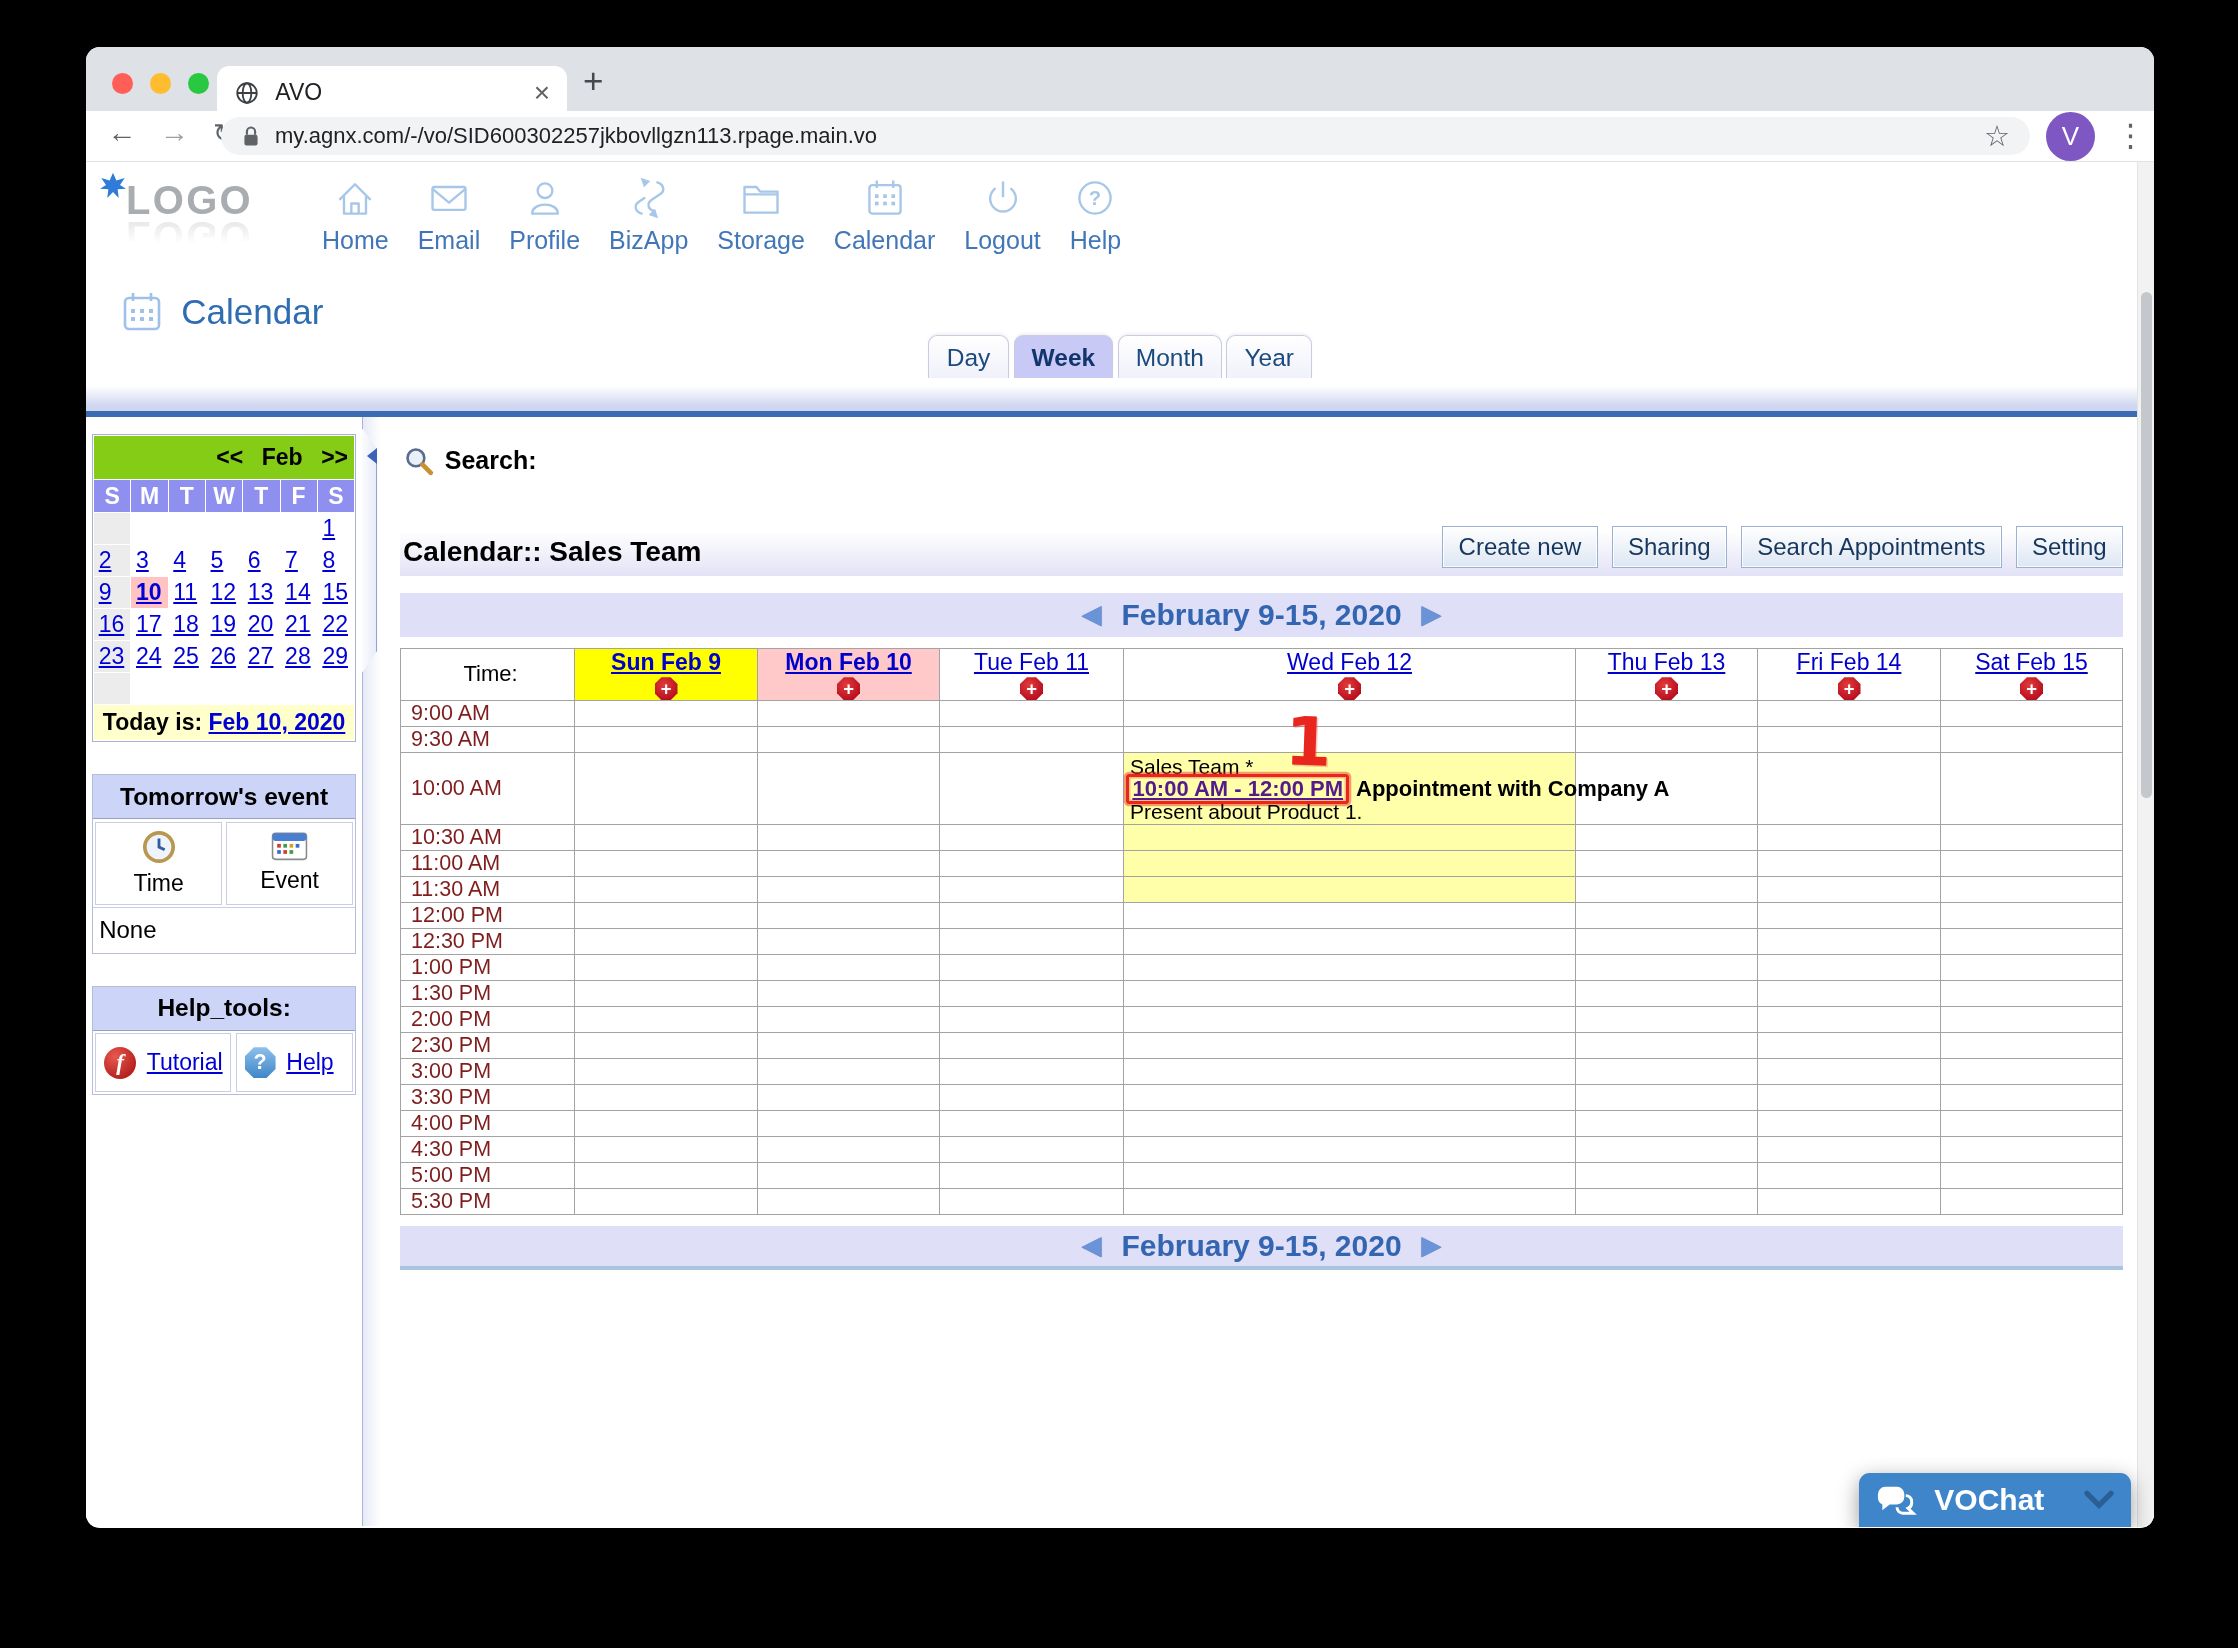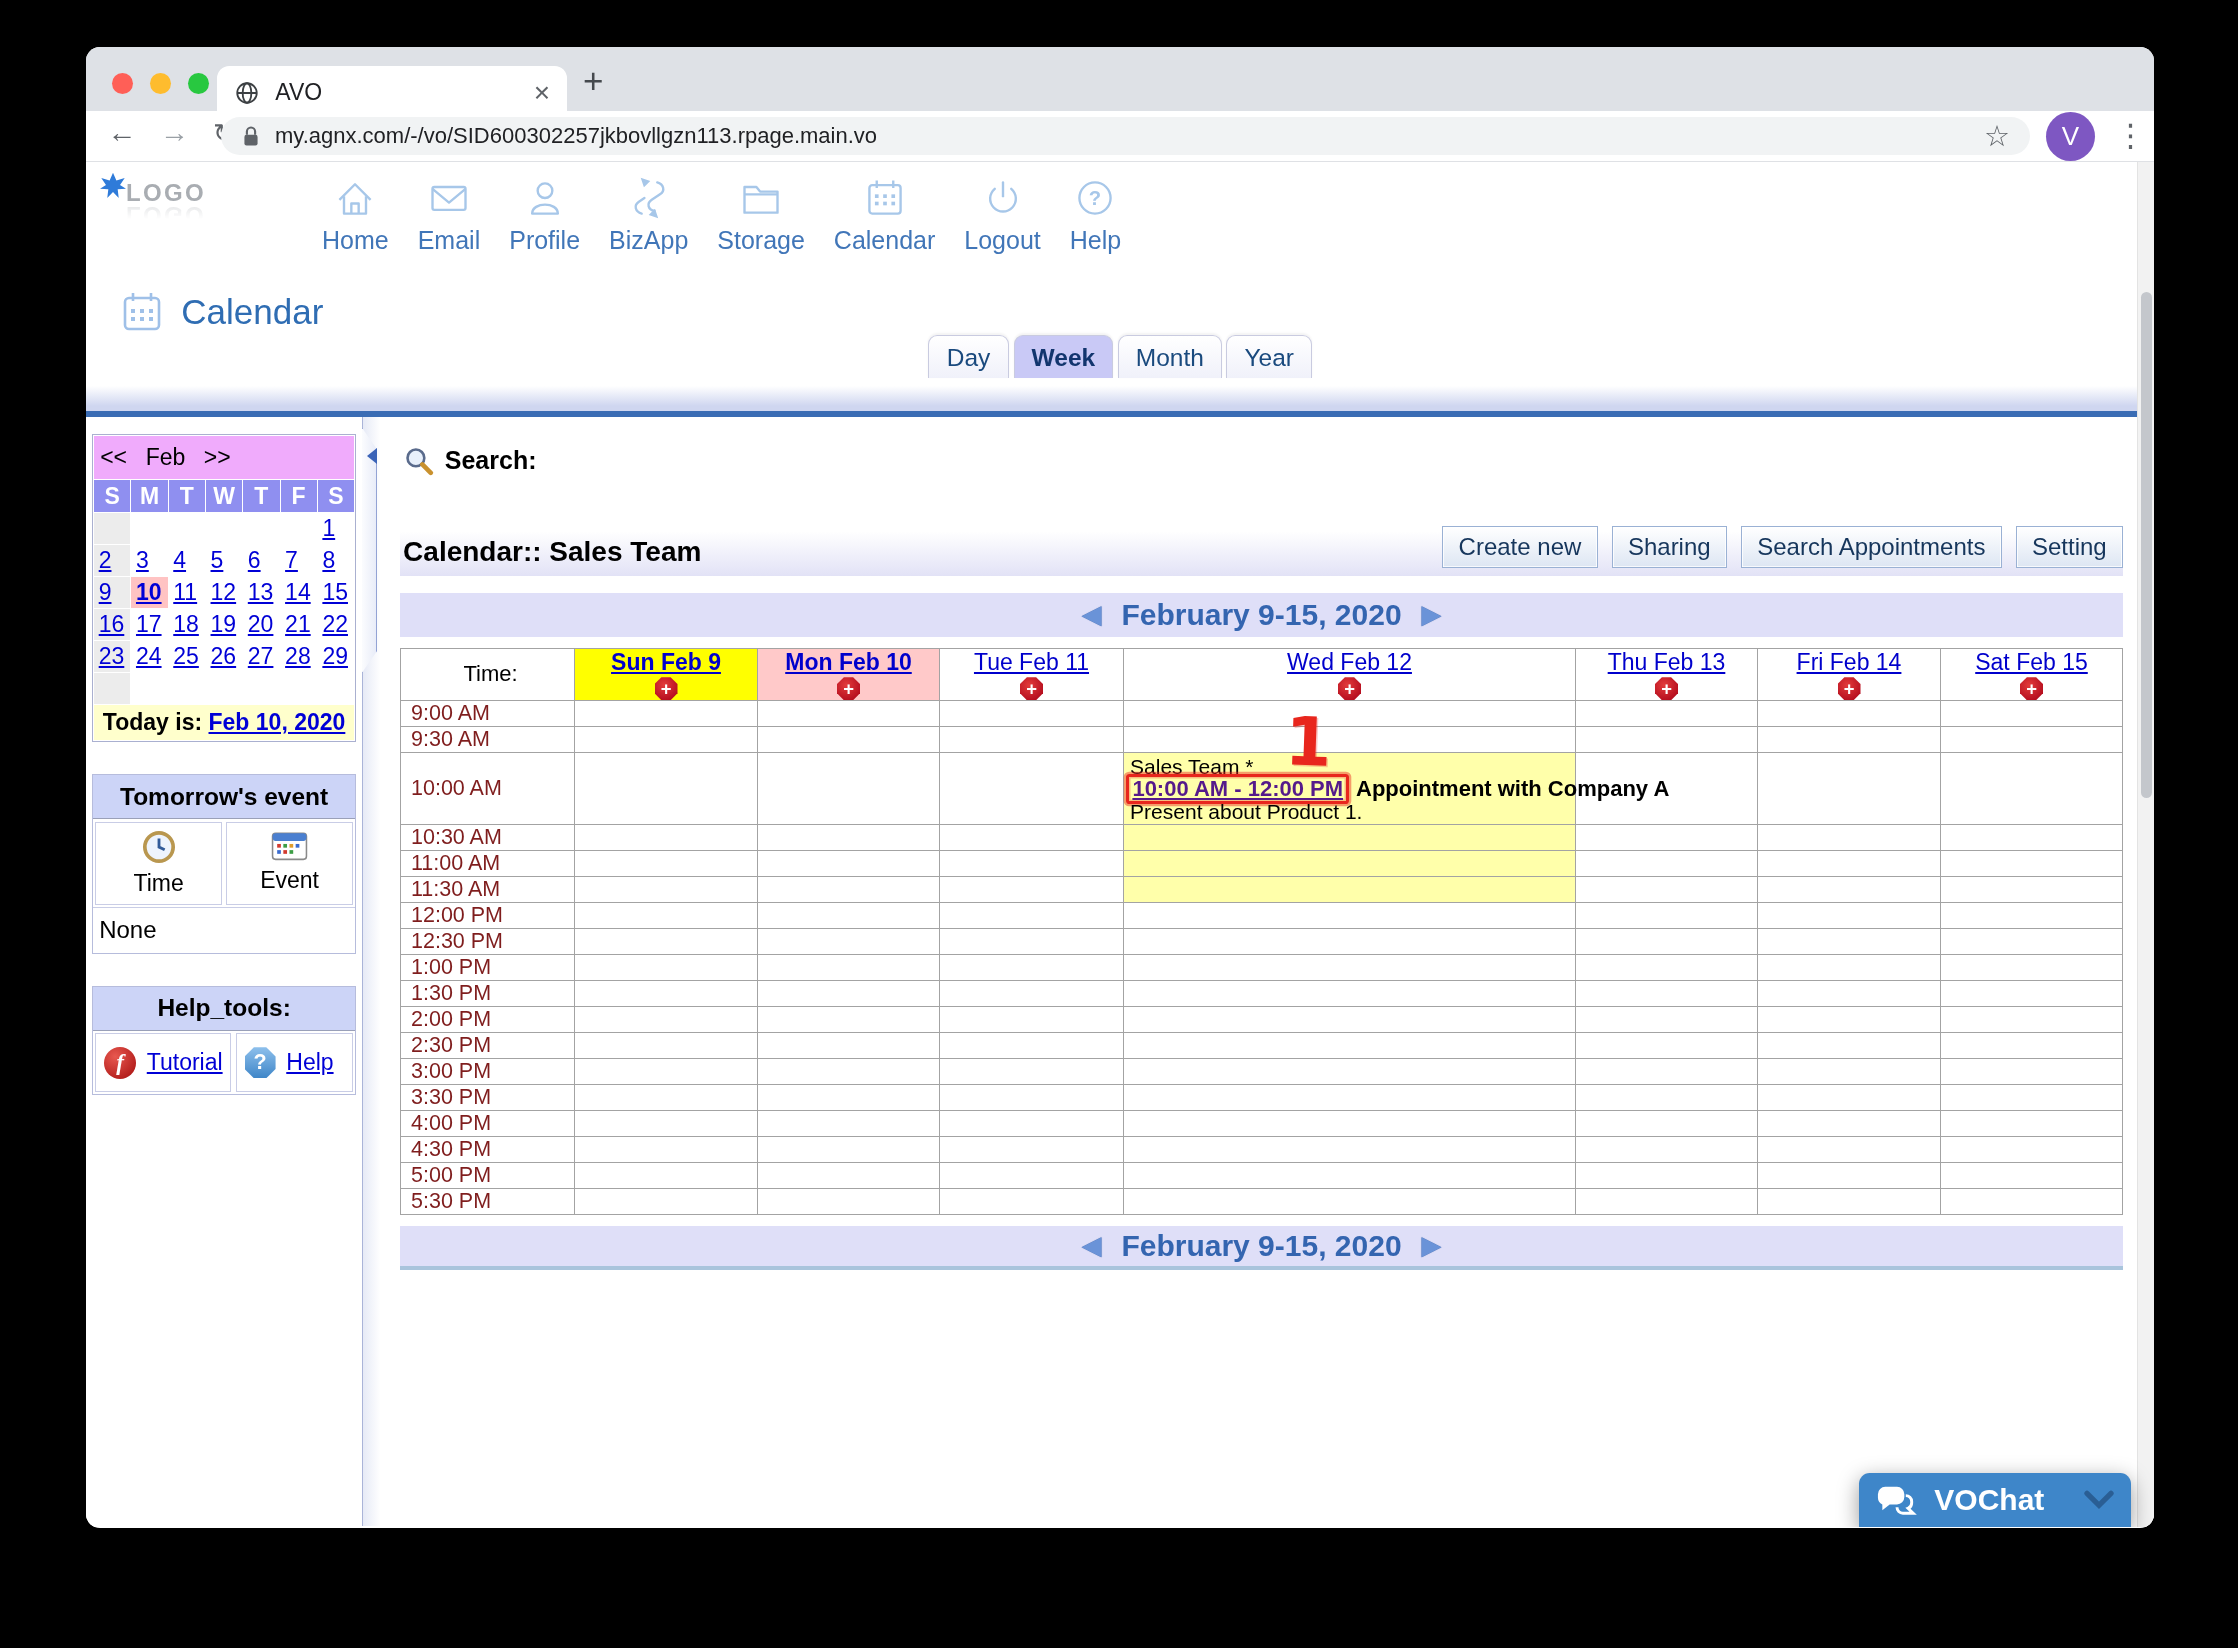--- a/index.html
+++ b/index.html
@@ -38,21 +38,21 @@
   
   .content { position:relative; height:1365px; background:#fff; overflow:hidden; }
   .page-scrollbar { position:absolute; right:0; top:0; bottom:0; width:17px; background:#f2f2f2; border-left:0.8px solid #e3e3e3; z-index:40; }
   .page-scroll-thumb { position:absolute; left:3.1px; top:130px; width:10.7px; height:506px; background:#c4c7cc; border-radius:6.1px; }
 
   
   .topnav { position:relative; height:121px; padding-top:20px; }
   .starburst { position:absolute; left:14px; top:10.7px; width:26px; height:26px; background:#2f7bd9;
     clip-path:polygon(50% 0,63% 30%,95% 20%,77% 47%,100% 62%,68% 64%,72% 97%,50% 74%,28% 97%,32% 64%,0 62%,23% 47%,5% 20%,37% 30%); }
   .logo { position:absolute; left:40px; top:20px; line-height:0.9; }
-  .logo span { display:block; font-size:24px; font-weight:bold; letter-spacing:2.3px; color:#a9adb2; }
+  .logo span { display:block; font-size:40px; font-weight:bold; letter-spacing:2.3px; color:#a9adb2; }
   .logo .refl { transform:scaleY(-1); opacity:.28; -webkit-mask-image:linear-gradient(0deg,#000 10%,transparent 70%);
     mask-image:linear-gradient(0deg,#000 10%,transparent 70%); }
   .navitems { position:absolute; left:236px; top:14px; display:flex; align-items:flex-end; gap:29px; }
   .navitem { display:flex; flex-direction:column; align-items:center; gap:6.1px; cursor:pointer; }
   .navitem svg { width:44px; height:44px; }
   .navitem .nav-label { font-size:25px; color:#4176b8; }
 
   
   .titlerow { position:relative; height:103px; }
   .apptitle { position:absolute; left:32px; top:4.6px; display:flex; align-items:center; gap:15.3px; }
@@ -73,21 +73,21 @@
   .divider .handle { position:absolute; left:-1.5px; top:10.7px; width:15.3px; height:245px;
     background:linear-gradient(90deg,#fbfcfe,#e8ecf8); border:1.5px solid #93a3d4; border-left:none;
     clip-path:polygon(0 0,100% 9%,100% 91%,0 100%); }
   .divider .arrow { position:absolute; left:3.1px; top:31px; width:0; height:0;
     border-top:8.4px solid transparent; border-bottom:8.4px solid transparent; border-right:10.7px solid #3b64b8; }
 
   
   .minical { width:264px; border-collapse:separate; border-spacing:1.5px; background:#fff;
     border:1.5px solid #aab0d0; }
   .minical td, .minical th { font-size:23px; }
-  .mc-head { background:#f0abfc; text-align:left; font-weight:normal; color:#000; height:43px; font-size:25px; }
+  .mc-head { background:#84cc16; text-align:right; font-weight:bold; color:#000; height:43px; font-size:25px; }
   .mc-head span { padding:0 6.1px; }
   .mc-dow { background:#8f8ff0; color:#fff; font-weight:bold; text-align:center; height:32px; width:34px; }
   .mc-cell { height:31px; background:#fff; padding-left:4.6px; vertical-align:middle; }
   .mc-sun { background:#ececec; }
   .mc-cell a { color:#0000d6; text-decoration:underline; }
   .mc-selected { background:#ffc3c3 !important; }
   .mc-selected a { font-weight:bold; }
   .mc-today { background:#ffffcc; text-align:center; height:35px; font-size:22px; }
   .mc-today b { color:#000; }
   .mc-today a { color:#0000d6; font-weight:bold; text-decoration:underline; }

